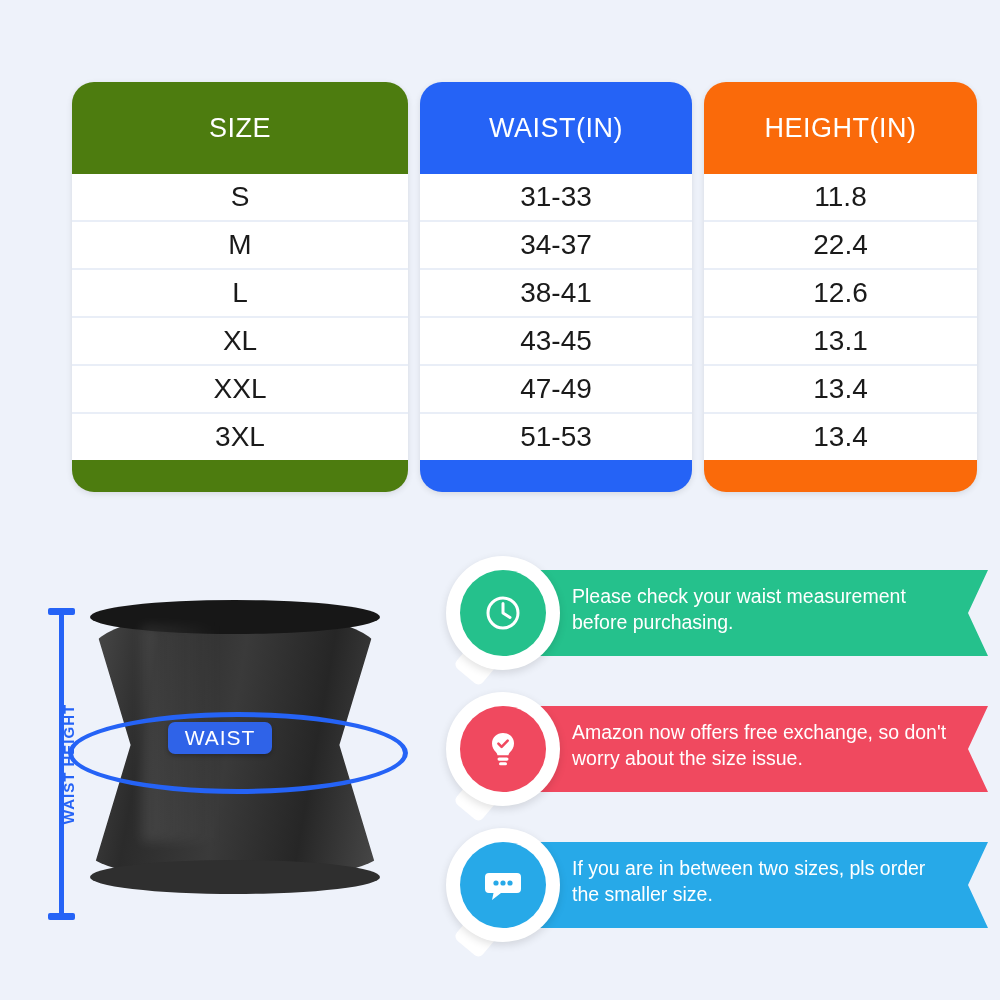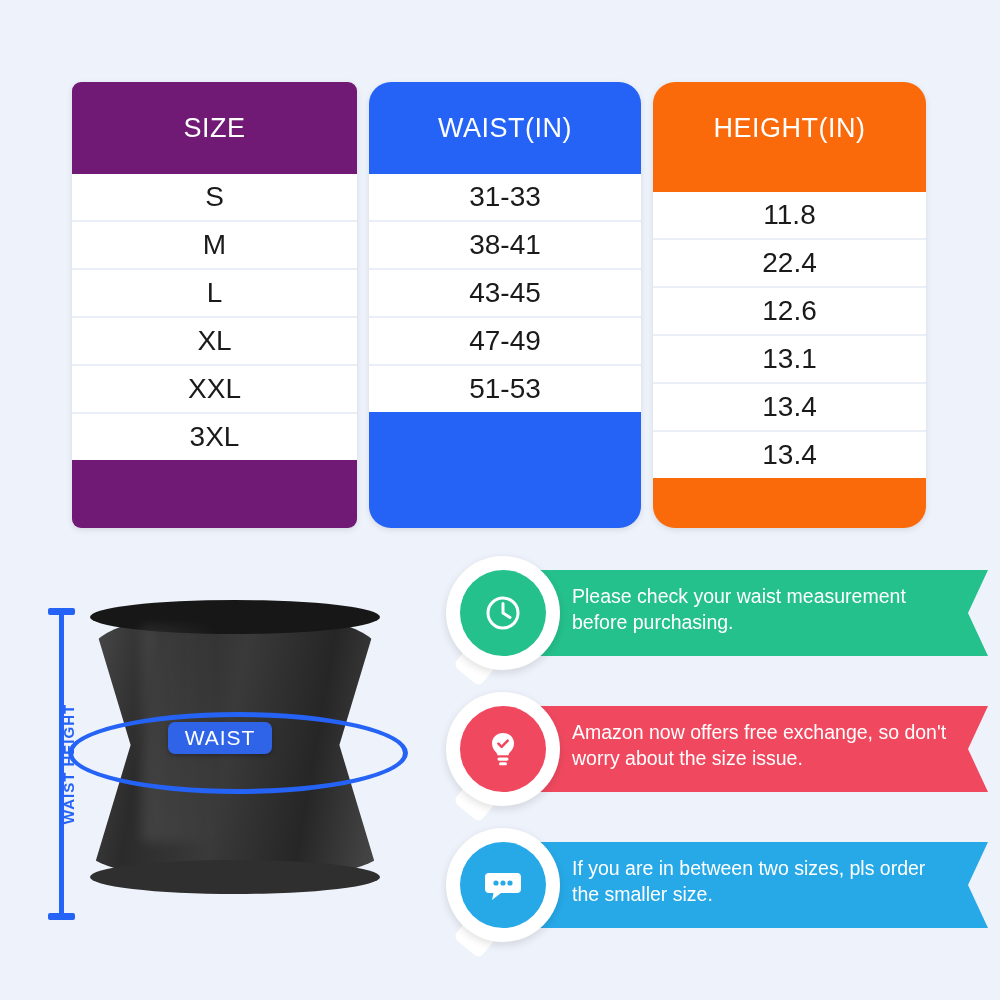--- a/index.html
+++ b/index.html
@@ -25,23 +25,23 @@
     gap: 12px;
   }
   .chart-col {
     flex: 0 0 auto;
     border-radius: 22px;
     overflow: hidden;
     box-shadow: 0 2px 6px rgba(0,0,0,0.10);
     display: flex;
     flex-direction: column;
   }
-  .chart-col.col-size   { width: 285px; background: #701a75; border-radius: 9px; }
+  .chart-col.col-size   { width: 336px; background: #4d7c0f; }
   .chart-col.col-waist  { width: 272px; background: #2563f6; }
-  .chart-col.col-height { width: 273px; background: #fa6a0a; gap: 18px; }
+  .chart-col.col-height { width: 273px; background: #fa6a0a; }
 
   .col-head {
     height: 92px;
     display: flex;
     align-items: center;
     justify-content: center;
     color: #ffffff;
     font-size: 27px;
     letter-spacing: 0.5px;
     font-weight: 400;
@@ -268,20 +268,21 @@
       <div class="cell">XXL</div>
       <div class="cell last">3XL</div>
     </div>
     <div class="col-foot"></div>
   </div>
 
   <div class="chart-col col-waist">
     <div class="col-head">WAIST(IN)</div>
     <div class="col-body">
       <div class="cell">31-33</div>
+      <div class="cell">34-37</div>
       <div class="cell">38-41</div>
       <div class="cell">43-45</div>
       <div class="cell">47-49</div>
       <div class="cell last">51-53</div>
     </div>
     <div class="col-foot"></div>
   </div>
 
   <div class="chart-col col-height">
     <div class="col-head">HEIGHT(IN)</div>

